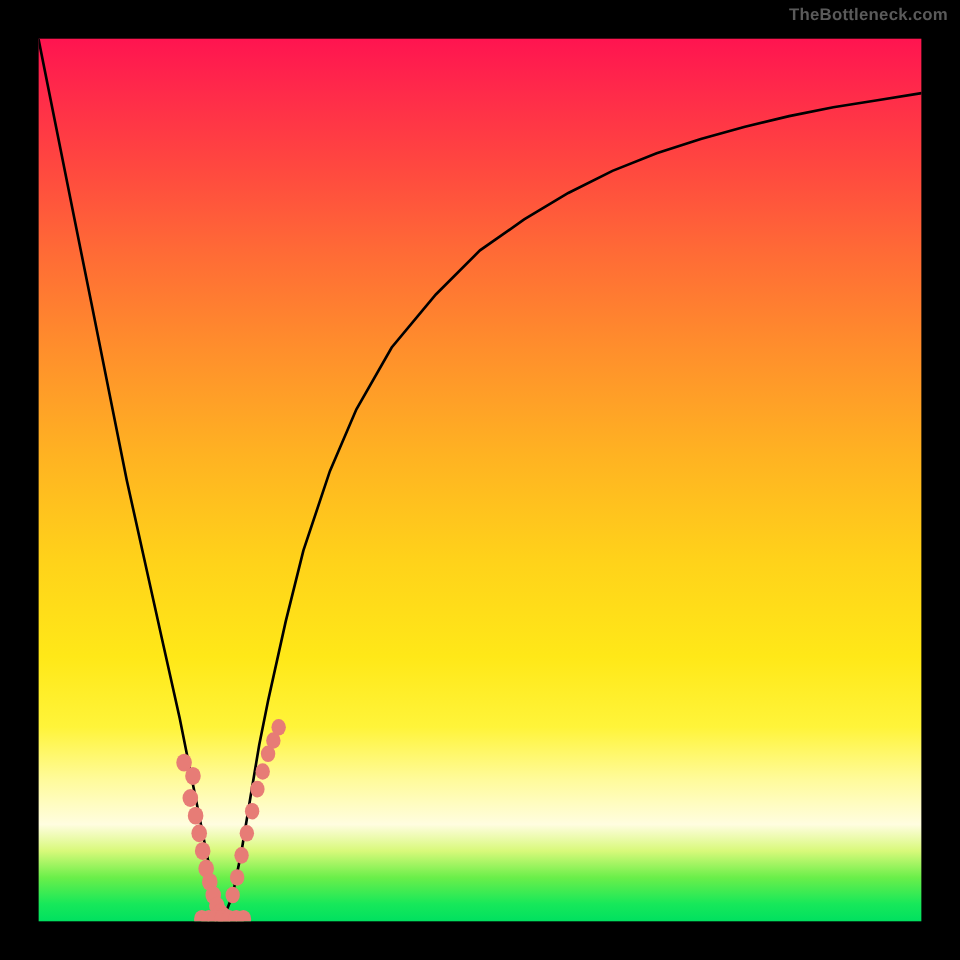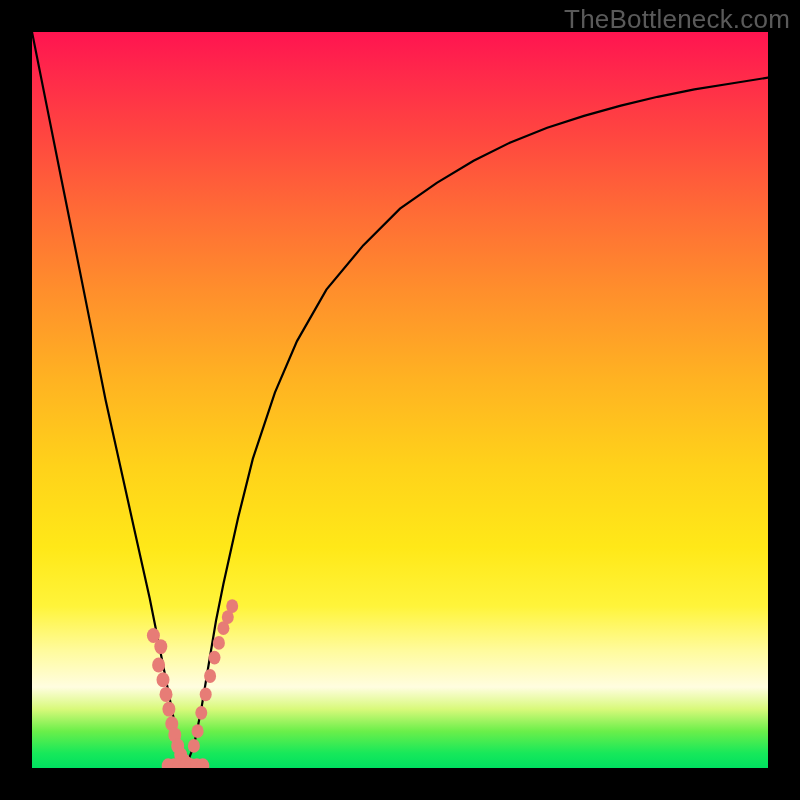--- a/index.html
+++ b/index.html
@@ -58,22 +58,22 @@
     top: 0;
     left: 0;
     width: 100%;
     height: 100%;
   }
   .watermark {
     position: absolute;
     top: 4px;
     right: 10px;
     color: #5a5a5a;
-    font-size: 26px;
-    font-weight: 400;
+    font-size: 14px;
+    font-weight: 700;
     letter-spacing: 0.2px;
     user-select: none;
   }
 </style>
 </head>
 <body>
 
 <div class="frame">
   <div class="plot">
     <div class="gradient"></div>

